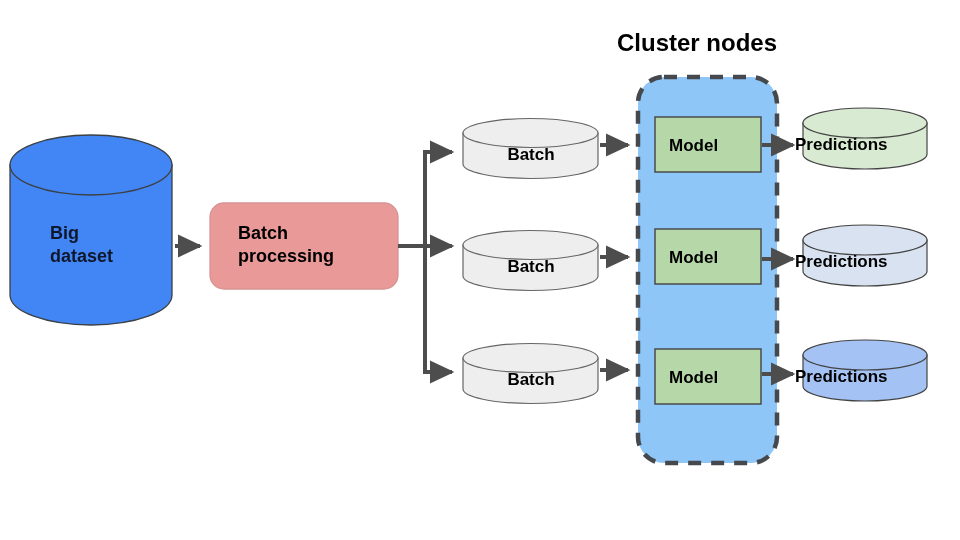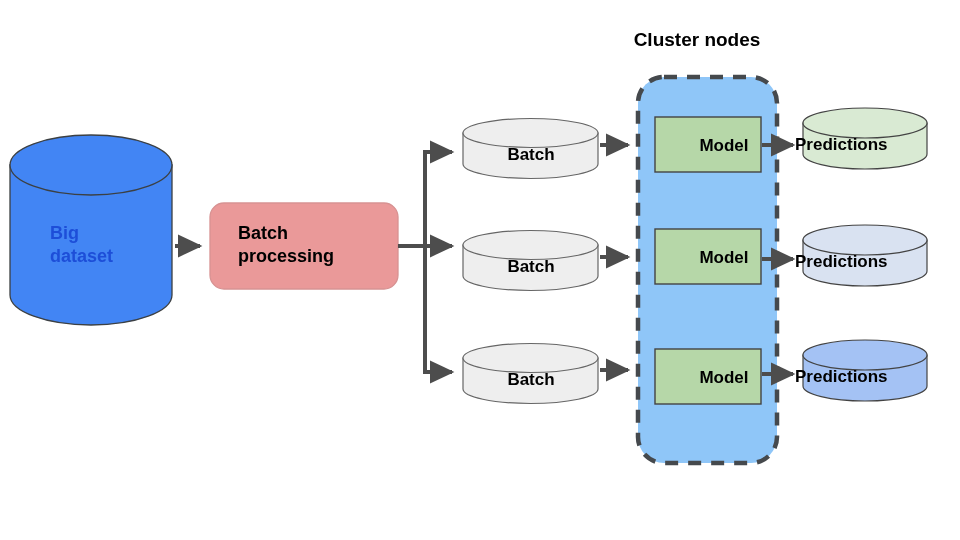--- a/index.html
+++ b/index.html
@@ -23,53 +23,53 @@
     height: 540px;
   }
   .lbl {
     position: absolute;
     font-weight: bold;
     color: #000000;
     white-space: pre-line;
     pointer-events: none;
     line-height: 1.28;
   }
-  .lbl-white { color: #1d4ed8; }
+  .lbl-white { color: #0f172a; }
 
   
   #big-dataset-label {
     left: 50px;
     top: 222px;
     font-size: 18px;
     text-align: left;
   }
   
   #batch-processing-label {
     left: 238px;
     top: 222px;
     font-size: 18px;
     text-align: left;
   }
   
   #cluster-title {
     left: 597px;
     top: 28px;
     width: 200px;
-    font-size: 19px;
+    font-size: 24px;
     text-align: center;
   }
   .batch-label {
     font-size: 17px;
     width: 136px;
     text-align: center;
   }
   .model-label {
     font-size: 17px;
     width: 110px;
-    text-align: center;
+    text-align: left;
   }
   .pred-label {
     font-size: 17px;
     width: 140px;
   }
 </style>
 </head>
 <body>
 
 <div id="canvas">

